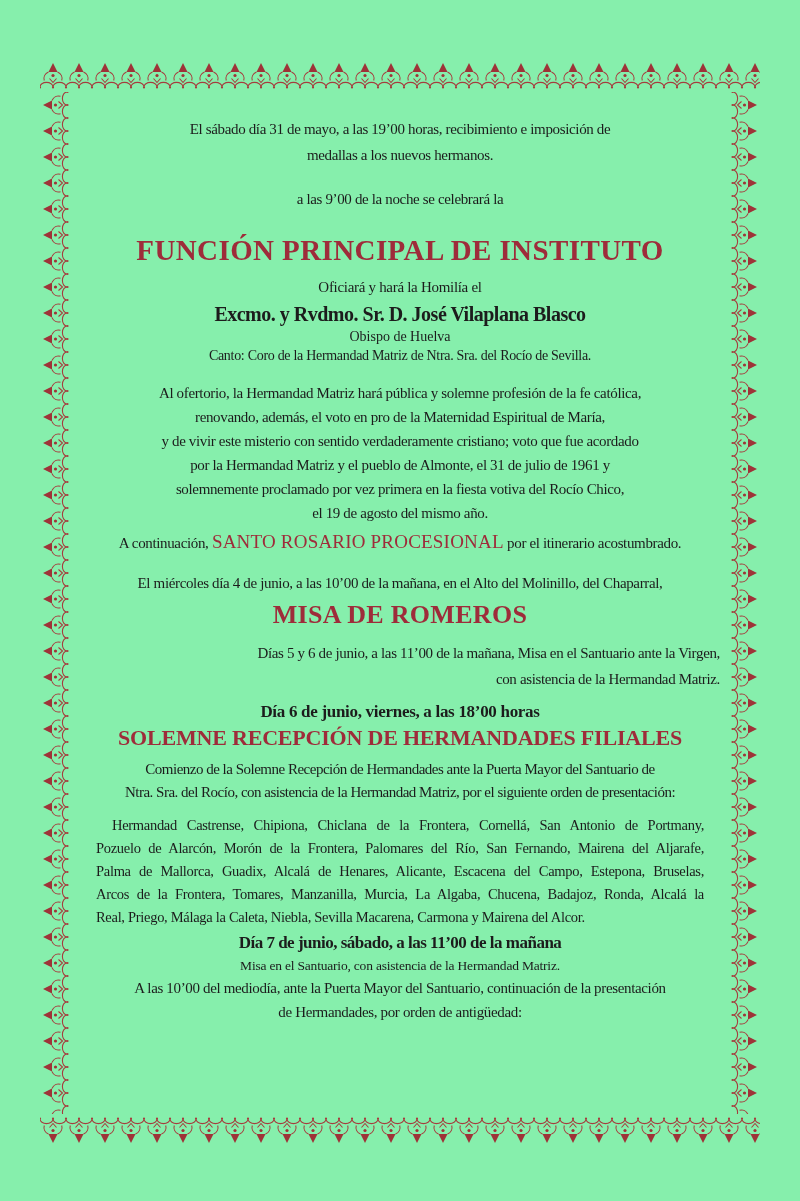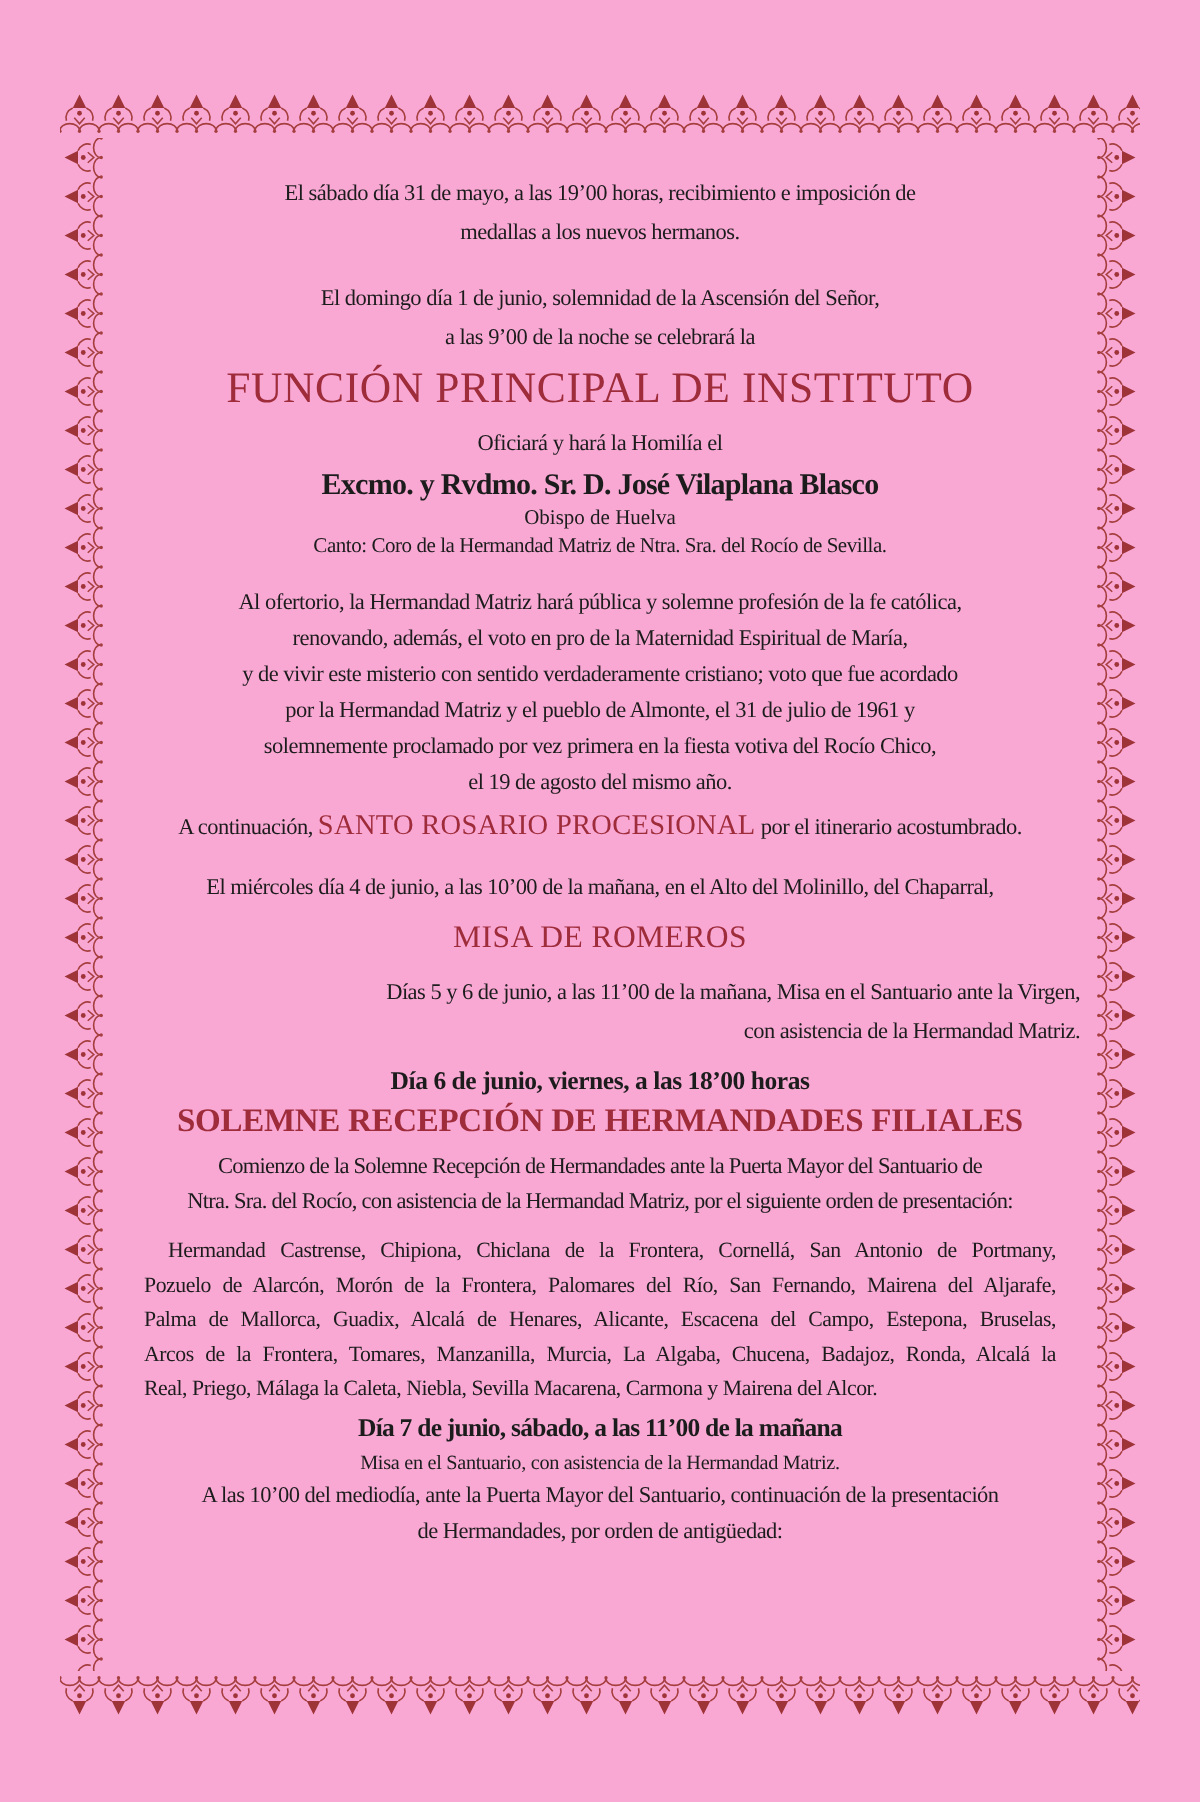--- a/index.html
+++ b/index.html
@@ -1,44 +1,44 @@
 <!DOCTYPE html>
 <html><head>
 <meta charset="utf-8">
 <style>
   * { margin:0; padding:0; box-sizing:border-box; }
   html,body { background:#ffffff; }
   .page {
     position:relative;
     width:800px; height:1201px;
-    background:#f9a8d4;
+    background:#86efac;
     font-family:"Liberation Serif", serif;
     color:#1c1c1c;
     overflow:hidden;
   }
   .border-strip { position:absolute; }
   .content {
     position:absolute;
     left:80px; top:92px; width:640px;
     text-align:center;
   }
   .ln { white-space:nowrap; }
 
   #sec-medallas   { margin-top:24px; font-size:15px; line-height:26px; letter-spacing:-0.35px; }
   #sec-ascension  { margin-top:18px; font-size:15px; line-height:26px; letter-spacing:-0.35px; }
-  #sec-funcion    { margin-top:4px;  font-size:29px; font-weight:normal; color:#9e2c3a; line-height:34px; letter-spacing:0.4px; }
+  #sec-funcion    { margin-top:21px;  font-size:29px; font-weight:bold; color:#9e2c3a; line-height:34px; letter-spacing:0.4px; }
   #sec-oficiara   { margin-top:8px;  font-size:15px; line-height:24px; letter-spacing:-0.3px; }
   #sec-obispo     { margin-top:2px;  font-size:20px; font-weight:bold; line-height:26px; letter-spacing:-0.5px; }
   #sec-cargo      { font-size:14px; line-height:19px; }
   #sec-canto      { font-size:14px; line-height:19px; letter-spacing:-0.3px; }
   #sec-ofertorio  { margin-top:16px; font-size:15px; line-height:24px; letter-spacing:-0.35px; }
   #sec-rosario    { margin-top:4px;  font-size:15px; line-height:26px; letter-spacing:-0.35px; }
   .rosario-highlight { font-size:19px; color:#9e2c3a; letter-spacing:0.2px; }
   #sec-miercoles  { margin-top:14px; font-size:15px; line-height:26px; letter-spacing:-0.35px; }
-  #sec-misa       { margin-top:2px;  font-size:21px; font-weight:normal; color:#9e2c3a; line-height:34px; letter-spacing:0.3px; }
+  #sec-misa       { margin-top:2px;  font-size:26px; font-weight:bold; color:#9e2c3a; line-height:34px; letter-spacing:0.3px; }
   #sec-acto       { margin-top:8px;  font-size:15px; line-height:26px; letter-spacing:-0.35px; }
   #sec-dias56     { margin-top:8px;  font-size:15px; line-height:26px; letter-spacing:-0.35px;text-align:right; }
   #sec-dia6       { margin-top:8px;  font-size:17px; font-weight:bold; line-height:24px; letter-spacing:-0.3px; }
   #sec-recepcion  { font-size:22px; font-weight:bold; color:#9e2c3a; line-height:28px; letter-spacing:-0.2px; }
   #sec-comienzo   { margin-top:6px;  font-size:15px; line-height:23px; letter-spacing:-0.5px; }
   #sec-hermandades{ margin:10px auto 0; width:608px; font-size:14.5px; line-height:23px; letter-spacing:-0.3px; }
   .jln      { text-align:justify; text-align-last:justify; }
   .jln-first{ text-indent:16px; }
   .jln-last { text-align:justify; text-align-last:left; }
   #sec-dia7       { margin-top:2px;  font-size:17px; font-weight:bold; line-height:24px; letter-spacing:-0.5px; }
@@ -133,21 +133,20 @@
   </div>
 
   <main class="content">
 
     <div id="sec-medallas">
       <div class="ln">El sábado día 31 de mayo, a las 19’00 horas, recibimiento e imposición de</div>
       <div class="ln">medallas a los nuevos hermanos.</div>
     </div>
 
     <div id="sec-ascension">
-      <div class="ln">El domingo día 1 de junio, solemnidad de la Ascensión del Señor,</div>
       <div class="ln">a las 9’00 de la noche se celebrará la</div>
     </div>
 
     <h1 id="sec-funcion" class="ln">FUNCIÓN PRINCIPAL DE INSTITUTO</h1>
 
     <div id="sec-oficiara" class="ln">Oficiará y hará la Homilía el</div>
 
     <div id="sec-obispo" class="ln">Excmo. y Rvdmo. Sr. D. José Vilaplana Blasco</div>
     <div id="sec-cargo" class="ln">Obispo de Huelva</div>
     <div id="sec-canto" class="ln">Canto: Coro de la Hermandad Matriz de Ntra. Sra. del Rocío de Sevilla.</div>

